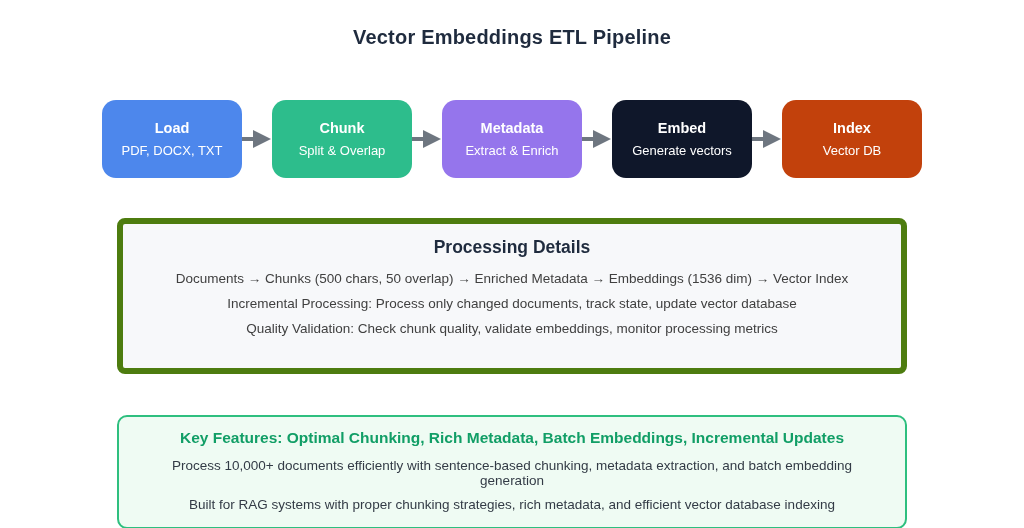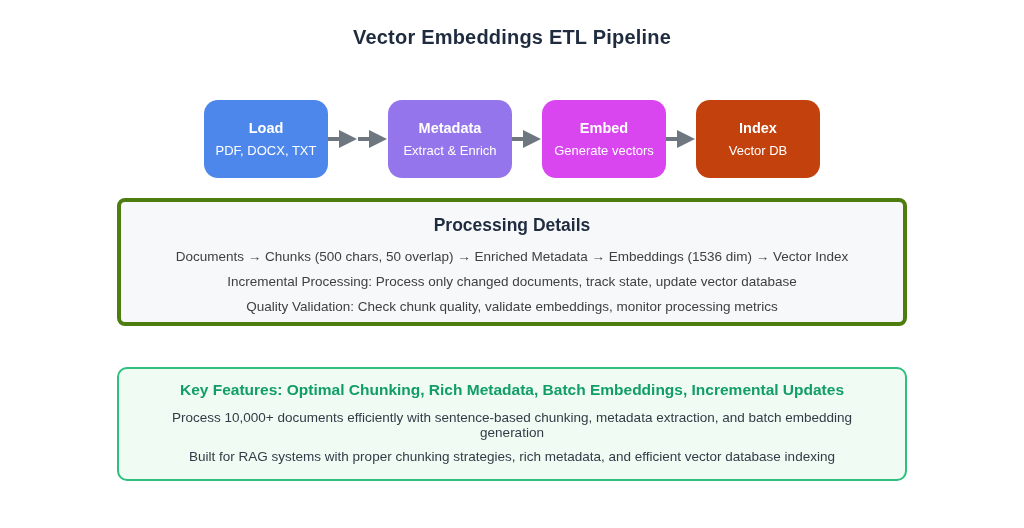--- a/index.html
+++ b/index.html
@@ -21,21 +21,21 @@
     letter-spacing: 0.2px;
   }
 
   .pipeline-row {
     margin-top: 51px;
     display: flex;
     justify-content: center;
     align-items: center;
   }
   .stage {
-    width: 124px; height: 78px;
+    width: 140px; height: 78px;
     border-radius: 14px;
     color: #ffffff;
     display: flex;
     flex-direction: column;
     justify-content: center;
     align-items: center;
     text-align: center;
   }
   .stage-label { font-size: 14.5px; font-weight: bold; margin-bottom: 7px; }
   .stage-sublabel { font-size: 13px; }
@@ -46,24 +46,24 @@
     flex: 0 0 auto;
   }
   .arrow svg { display: block; }
 
   .card {
     width: 790px;
     margin: 0 auto;
     border-radius: 8px;
   }
   .details-card {
-    margin-top: 20px;
+    margin-top: 40px;
     background: #f7f8fa;
-    border: 4px solid #4d7c0f;
-    padding: 13px 20px 8px 20px;
+    border: 6px solid #4d7c0f;
+    padding: 13px 20px 32px 20px;
   }
   .details-title {
     text-align: center;
     font-size: 17.5px;
     font-weight: bold;
     color: #1f2b3e;
     margin-bottom: 13px;
   }
   .details-line {
     text-align: center;
@@ -106,41 +106,45 @@
       <div class="stage-sublabel">PDF, DOCX, TXT</div>
     </div>
 
     <div class="arrow" style="color: rgb(110, 118, 128);">
       <svg width="30" height="24" viewBox="0 0 30 24">
         <rect x="0" y="10" width="13" height="4" fill="currentColor"></rect>
         <polygon points="11,3 29,12 11,21" fill="currentColor"></polygon>
       </svg>
     </div>
 
+    <div class="stage" style="background: rgb(45, 189, 140);">
+      <div class="stage-label">Chunk</div>
+      <div class="stage-sublabel">Split &amp; Overlap</div>
+    </div>
 
     <div class="arrow" style="color: rgb(110, 118, 128);">
       <svg width="30" height="24" viewBox="0 0 30 24">
         <rect x="0" y="10" width="13" height="4" fill="currentColor"></rect>
         <polygon points="11,3 29,12 11,21" fill="currentColor"></polygon>
       </svg>
     </div>
 
     <div class="stage" style="background: rgb(149, 117, 236);">
       <div class="stage-label">Metadata</div>
       <div class="stage-sublabel">Extract &amp; Enrich</div>
     </div>
 
     <div class="arrow" style="color: rgb(110, 118, 128);">
       <svg width="30" height="24" viewBox="0 0 30 24">
         <rect x="0" y="10" width="13" height="4" fill="currentColor"></rect>
         <polygon points="11,3 29,12 11,21" fill="currentColor"></polygon>
       </svg>
     </div>
 
-    <div class="stage" style="background: #d946ef;">
+    <div class="stage" style="background: #0f172a;">
       <div class="stage-label">Embed</div>
       <div class="stage-sublabel">Generate vectors</div>
     </div>
 
     <div class="arrow" style="color: rgb(110, 118, 128);">
       <svg width="30" height="24" viewBox="0 0 30 24">
         <rect x="0" y="10" width="13" height="4" fill="currentColor"></rect>
         <polygon points="11,3 29,12 11,21" fill="currentColor"></polygon>
       </svg>
     </div>

